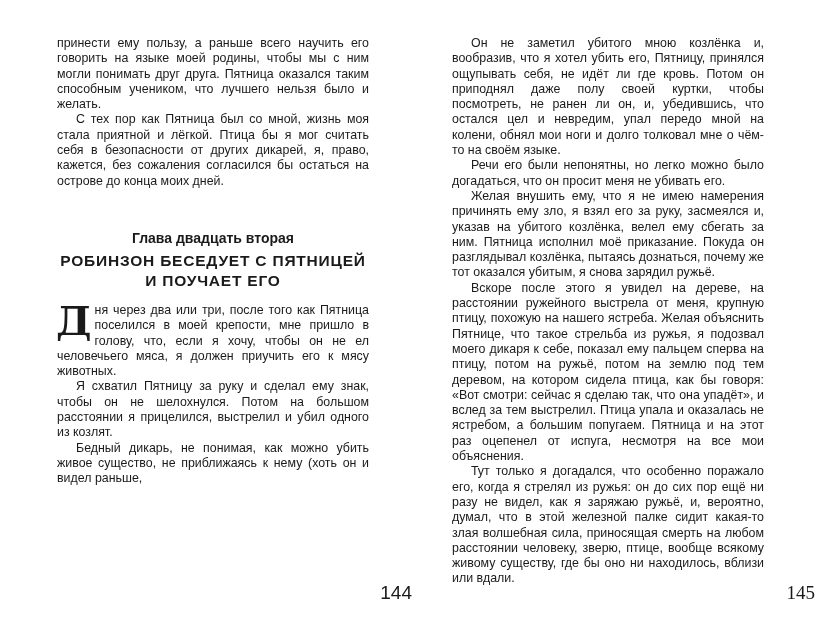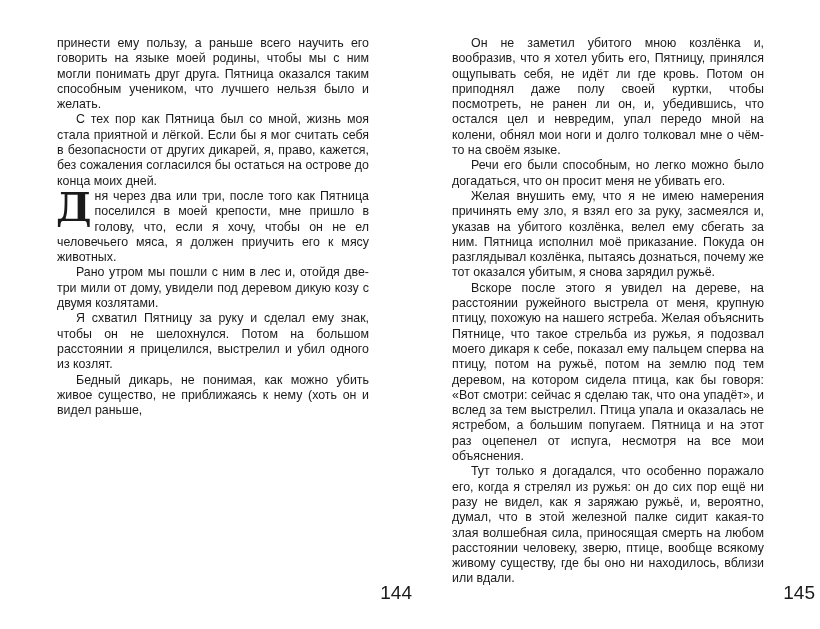--- a/index.html
+++ b/index.html
@@ -71,42 +71,46 @@
       height: 30px;
     }
     .page-number {
       position: absolute;
       top: 582px;
       width: 100%;
       text-align: right;
       font-size: 19px;
     }
     .page.left .page-number { left: 2px; }
-    .page.right .page-number { left: -5px; }
+    .page.right .page-number { left: -5px; font-family: Liberation Serif, serif; }
   </style>
 </head>
 <body>
 
 <div class="page left">
   <div class="column">
     <p class="para noindent">принести ему пользу, а раньше всего научить его говорить на языке моей родины, чтобы мы с ним могли понимать друг друга. Пятница оказался таким способным учеником, что лучшего нельзя было и желать.</p>
-    <p class="para">С тех пор как Пятница был со мной, жизнь моя стала приятной и лёгкой. Если бы я мог считать себя в безопас­ности от других дикарей, я, право, кажется, без сожа­ления согласился бы остаться на острове до конца моих дней.</p>
+    <p class="para">С тех пор как Пятница был со мной, жизнь моя стала приятной и лёгкой. Птица бы я мог считать себя в безопас­ности от других дикарей, я, право, кажется, без сожа­ления согласился бы остаться на острове до конца моих дней.</p>
 
+    <div class="chapter">
+      <p class="chapter-label">Глава двадцать вторая</p>
+      <p class="chapter-title">РОБИНЗОН БЕСЕДУЕТ С ПЯТНИЦЕЙ</p>
+      <p class="chapter-title">И ПОУЧАЕТ ЕГО</p>
+    </div>
 
     <p class="dropcap-para"><span class="dropcap">Д</span><span>ня через два или три, после того как Пятница поселил­ся в моей крепости, мне пришло в голову, что, если я хочу, чтобы он не ел человечьего мяса, я должен при­учить его к мясу животных.</span></p>
 
-    <p class="para">Рано утром мы пошли с ним в лес и, отойдя две-три мили от дому, увидели под деревом дикую козу с двумя козлятами.</p>
     <p class="para">Я схватил Пятницу за руку и сделал ему знак, чтобы он не шелохнулся. Потом на большом расстоянии я прицелил­ся, выстрелил и убил одного из козлят.</p>
     <p class="para">Бедный дикарь, не понимая, как можно убить живое су­щество, не приближаясь к нему (хоть он и видел раньше,</p>
   </div>
   <div class="page-number">144</div>
 </div>
 
 <div class="page right">
   <div class="column">
     <p class="para">Он не заметил убитого мною козлёнка и, вообразив, что я хотел убить его, Пятницу, принялся ощупывать себя, не идёт ли где кровь. Потом он приподнял даже полу своей куртки, чтобы посмотреть, не ранен ли он, и, убедившись, что остался цел и невредим, упал передо мной на колени, обнял мои ноги и долго толковал мне о чём-то на своём языке.</p>
-    <p class="para">Речи его были способным, но легко можно было дога­даться, что он просит меня не убивать его.</p>
+    <p class="para">Речи его были непонятны, но легко можно было дога­даться, что он просит меня не убивать его.</p>
     <p class="para">Желая внушить ему, что я не имею намерения причинять ему зло, я взял его за руку, засмеялся и, указав на убитого козлёнка, велел ему сбегать за ним. Пятница исполнил моё приказание. Покуда он разглядывал козлёнка, пытаясь до­знаться, почему же тот оказался убитым, я снова зарядил ружьё.</p>
     <p class="para">Вскоре после этого я увидел на дереве, на расстоянии ружейного выстрела от меня, крупную птицу, похожую на нашего ястреба. Желая объяснить Пятнице, что такое стрельба из ружья, я подозвал моего дикаря к себе, по­казал ему пальцем сперва на птицу, потом на ружьё, по­том на землю под тем деревом, на котором сидела птица, как бы говоря: «Вот смотри: сейчас я сделаю так, что она упадёт», и вслед за тем выстрелил. Птица упала и оказа­лась не ястребом, а большим попугаем. Пятница и на этот раз оцепенел от испуга, несмотря на все мои объяснения.</p>
     <p class="para">Тут только я догадался, что особенно поражало его, когда я стрелял из ружья: он до сих пор ещё ни разу не ви­дел, как я заряжаю ружьё, и, вероятно, думал, что в этой железной палке сидит какая-то злая волшебная сила, при­носящая смерть на любом расстоянии человеку, зверю, птице, вообще всякому живому существу, где бы оно ни на­ходилось, вблизи или вдали.</p>
   </div>
   <div class="page-number">145</div>
 </div>
 
 </body></html>

